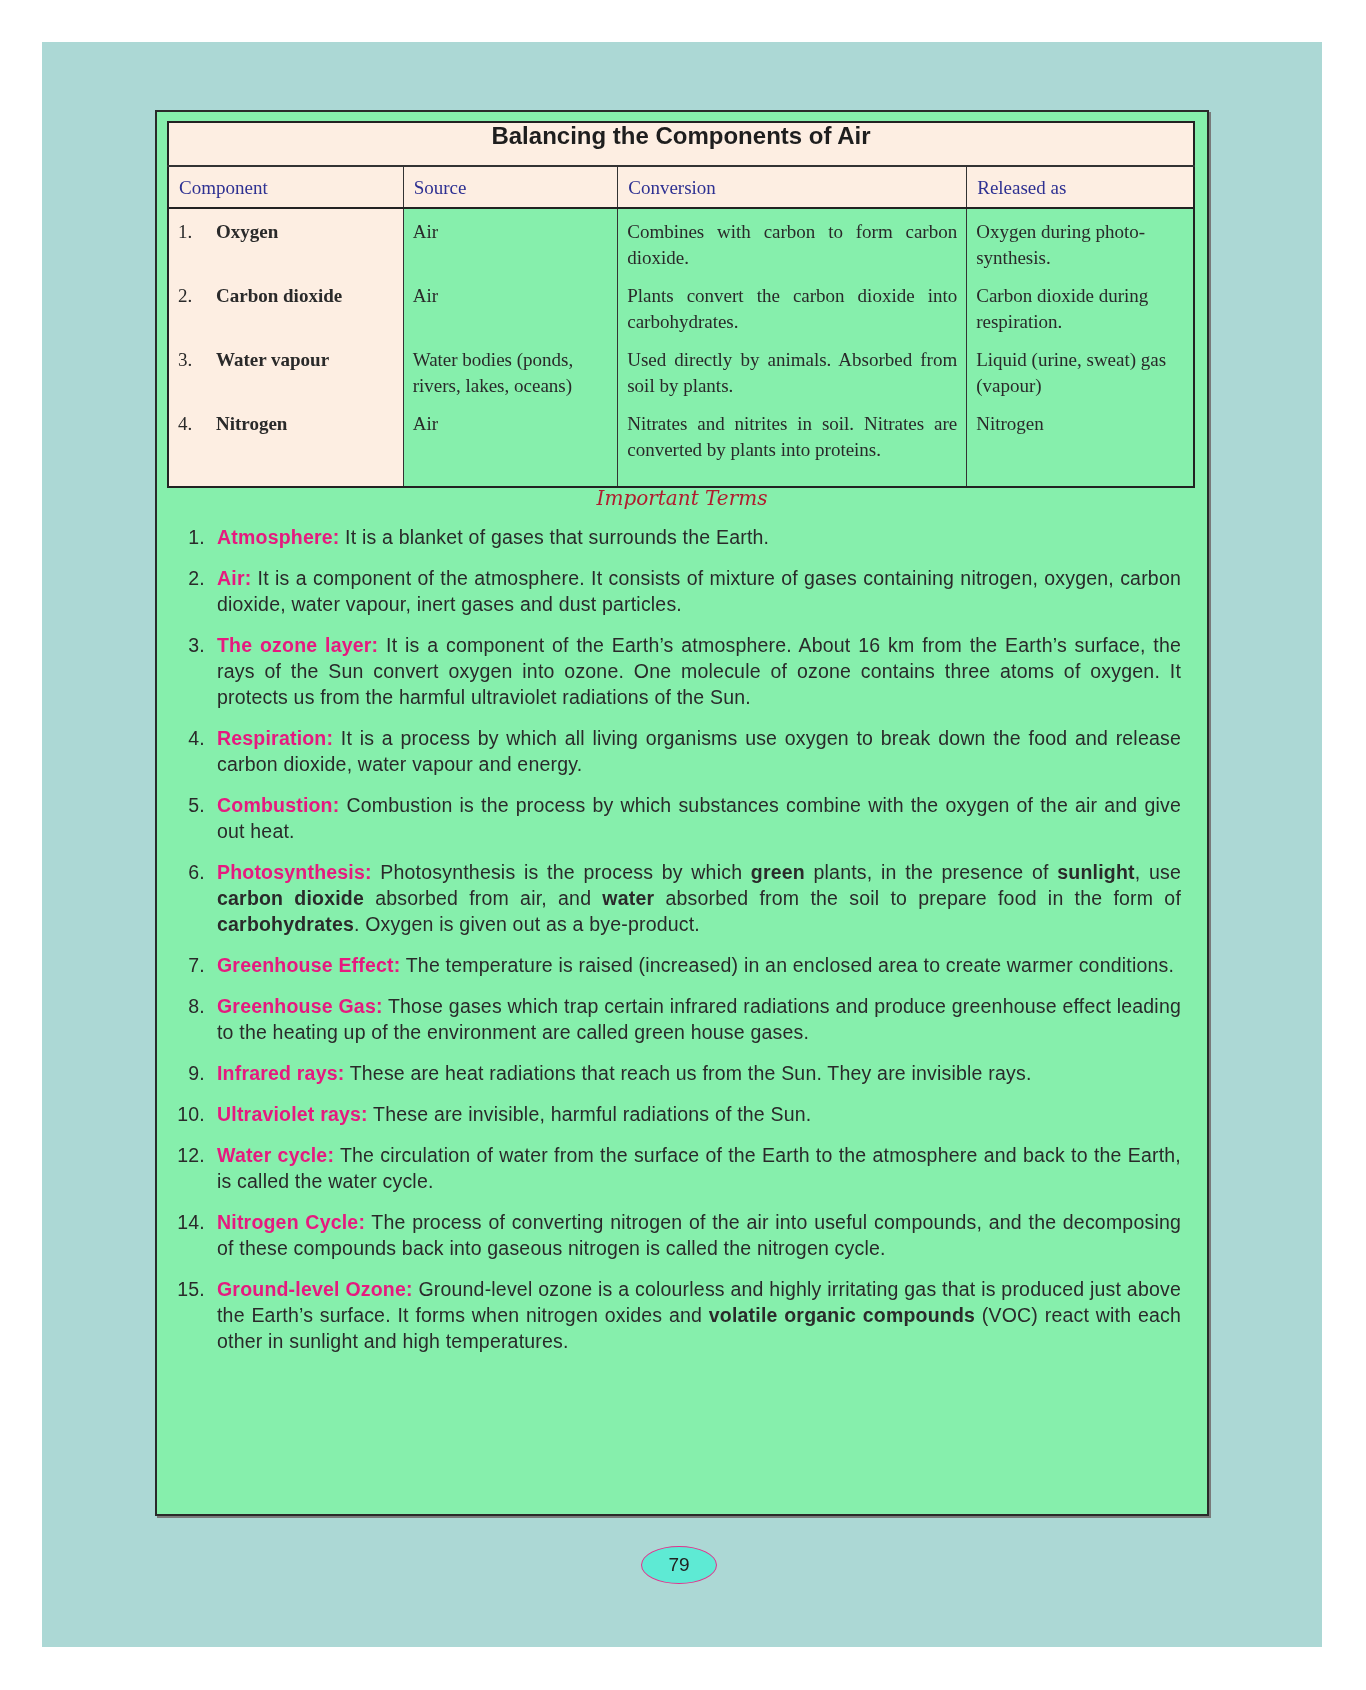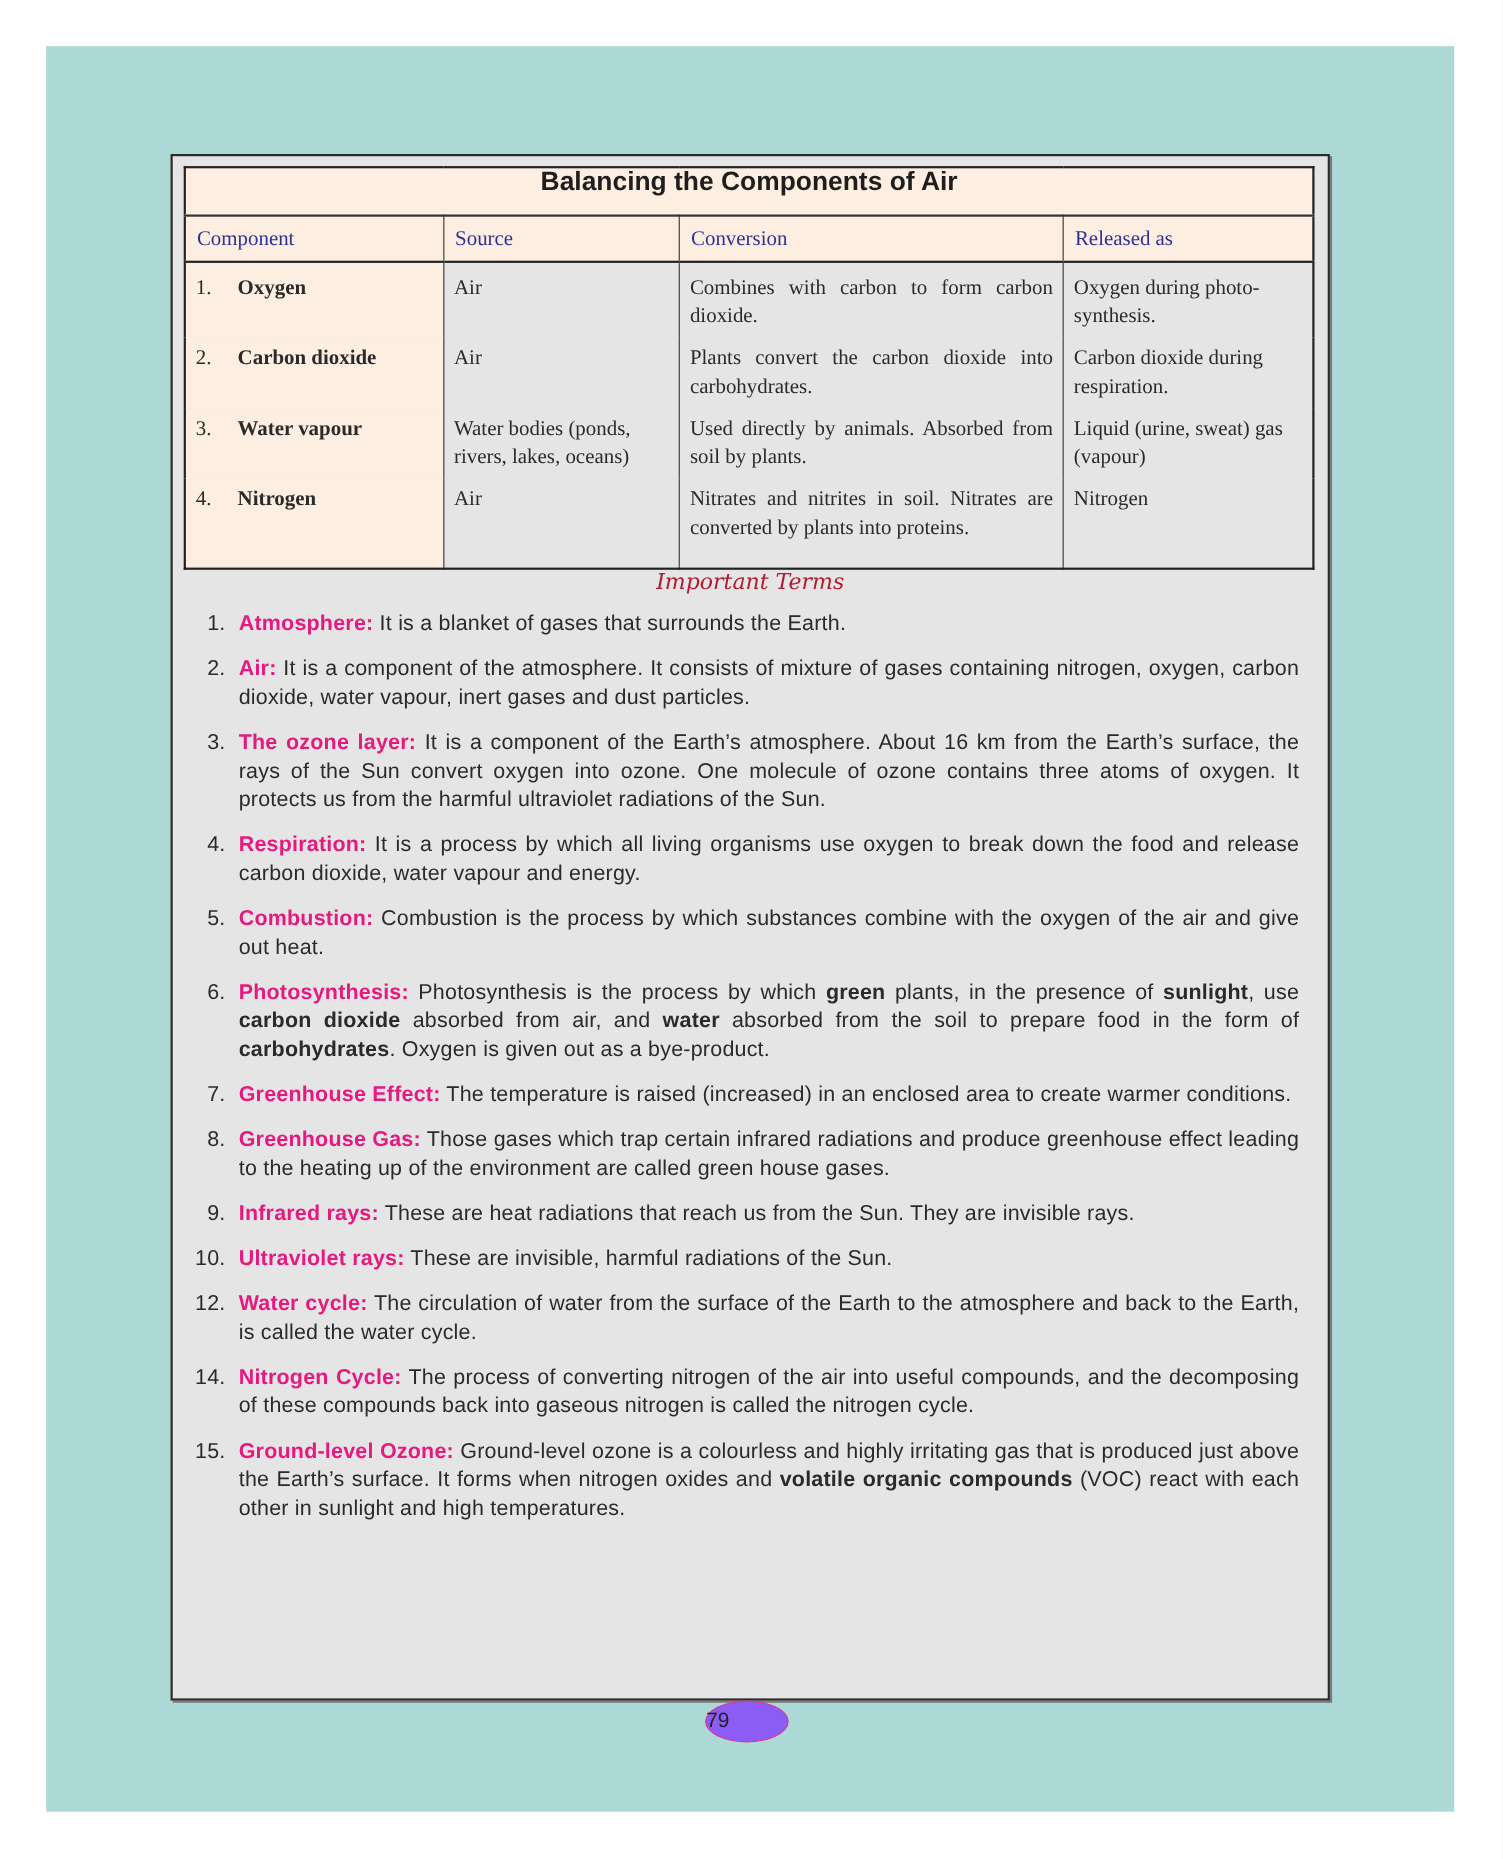--- a/index.html
+++ b/index.html
@@ -6,22 +6,22 @@
   body {
     width: 1366px; height: 1690px; background: #ffffff;
     position: relative; overflow: hidden;
     font-family: "Liberation Sans", sans-serif;
   }
   .teal-bg {
     position: absolute; left: 42px; top: 42px; width: 1280px; height: 1605px;
     background: #acd8d5;
   }
   .content-box {
-    position: absolute; left: 155px; top: 140px; width: 1050px; height: 1402px;
-    background: #e5e5e5; border: 2px solid #2a2a2a;
+    position: absolute; left: 155px; top: 110px; width: 1050px; height: 1402px;
+    background: #86efac; border: 2px solid #2a2a2a;
     box-shadow: 2px 2px 0 #7a7a7a;
   }
   .air-table {
     position: absolute; left: 10px; top: 9px; width: 1028px;
     border-collapse: collapse; border: 2px solid #222;
     font-family: "Liberation Serif", serif; color: #2a2a2a;
   }
   .air-table .title-cell {
     font-family: "Liberation Sans", sans-serif; font-weight: bold;
     font-size: 24px; text-align: center; height: 42px; padding: 0;
@@ -64,22 +64,22 @@
     text-align: justify;
   }
   .term-num {
     position: absolute; left: 0; top: 0; width: 34px; text-align: right;
   }
   .term-name { color: #e6197f; font-weight: bold; }
   .term-bold { font-weight: bold; }
 
   .page-number {
     position: absolute; left: 641px; top: 1546px; width: 74px; height: 36px;
-    border: 1.5px solid #e0338d; border-radius: 50%; background: #8b5cf6;
-    line-height: 36px; font-size: 19px; color: #222;
+    border: 1.5px solid #e0338d; border-radius: 50%; background: #5eead4;
+    text-align: center; line-height: 36px; font-size: 19px; color: #222;
   }
 </style>
 </head>
 <body>
 
 <div class="teal-bg"></div>
 
 <div class="content-box">
 
   <table class="air-table">

